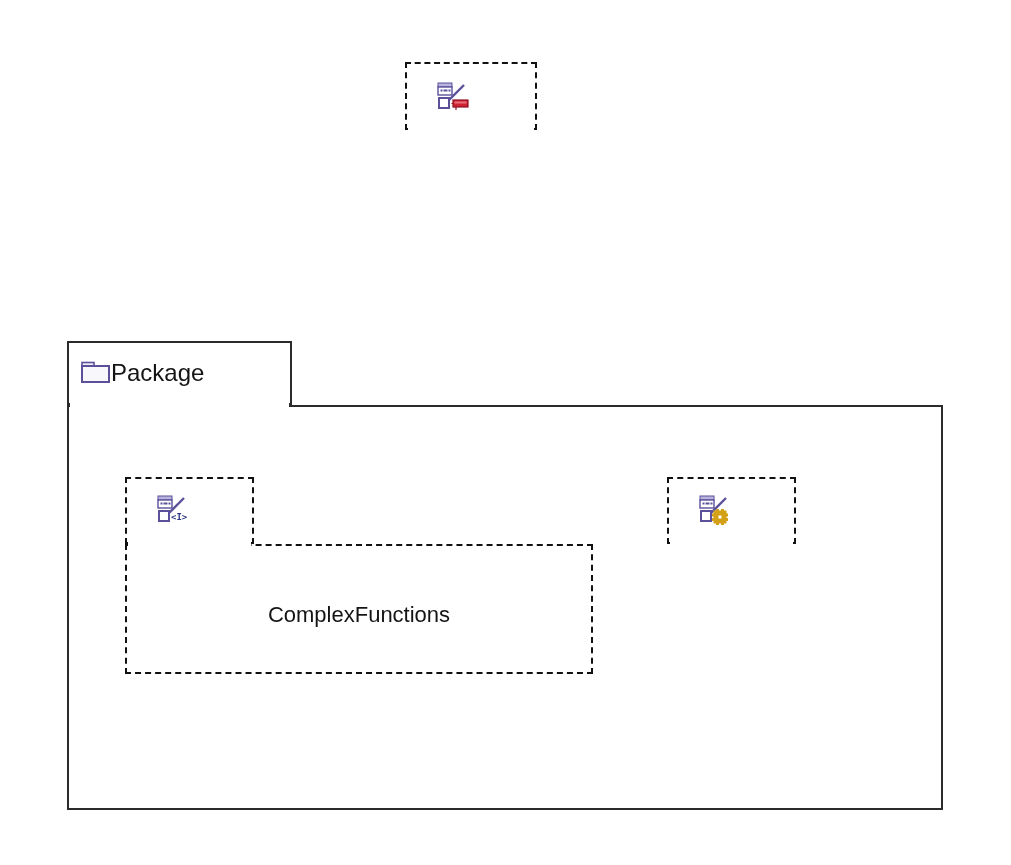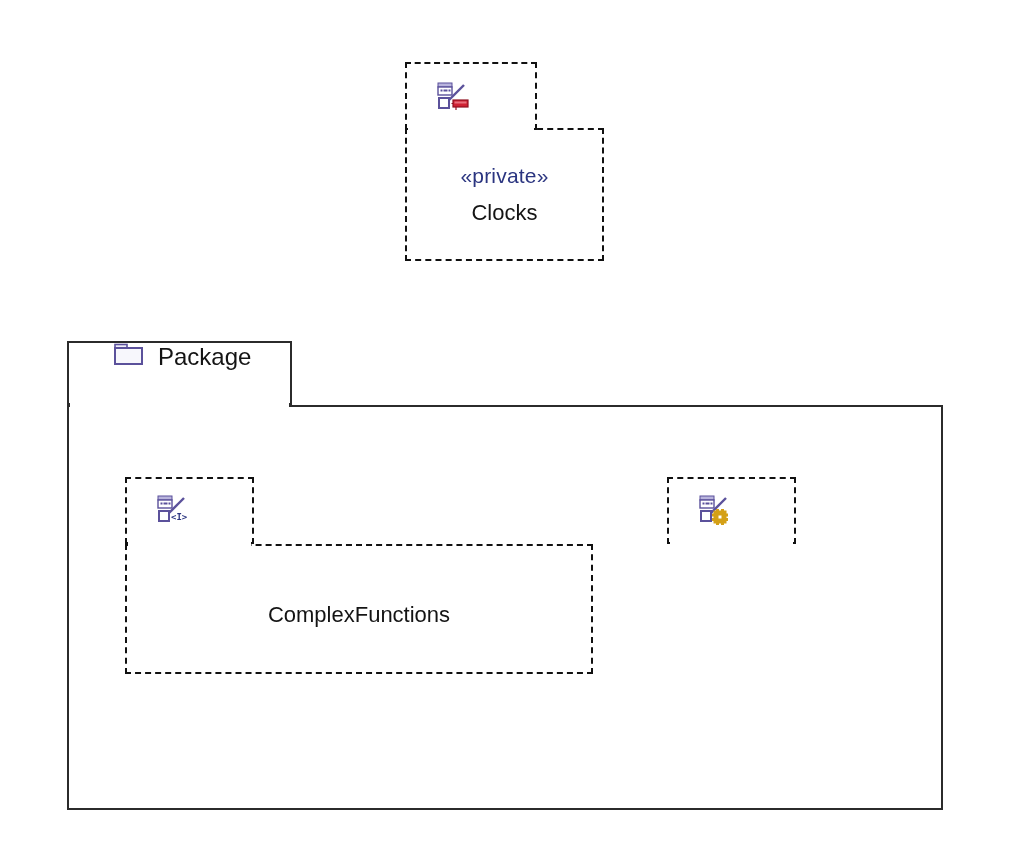--- a/index.html
+++ b/index.html
@@ -63,22 +63,22 @@
     margin-top: 14px;
   }
   .node-name.solo { margin-top: 13px; }
 
   
   .pkg-tab {
     border: 2px solid #2b2b2b;
     background: #ffffff;
     z-index: 2;
     display: flex;
-    gap: 14px;
-    padding-left: 45px;
+    align-items: center;
+    padding-left: 12px;
   }
   .pkg-body {
     border: 2px solid #2b2b2b;
     background: #ffffff;
     z-index: 1;
   }
   .pkg-seam {
     background: #ffffff;
     z-index: 3;
   }
@@ -122,24 +122,20 @@
     <line x1="9" y1="21" x2="27" y2="3" stroke="#5b519b" stroke-width="2.4"></line>
 
     <rect x="2" y="16" width="10" height="10" fill="#ffffff" stroke="#5b519b" stroke-width="2"></rect>
 
     <rect x="16" y="18" width="15" height="7" fill="#cf2233" stroke="#8f1220" stroke-width="1.2"></rect>
     <rect x="17.5" y="19.5" width="12" height="2" fill="#e8707d"></rect>
     <line x1="19" y1="25" x2="19" y2="28" stroke="#8f1220" stroke-width="1.2"></line>
     <line x1="14.5" y1="21.5" x2="16" y2="21.5" stroke="#8f1220" stroke-width="1.2"></line>
   </svg>
 
-  <div class="abs node-body" style="left:405px; top:128px; width:199px; height:133px;">
-    <div class="stereotype">«private»</div>
-    <div class="node-name">Clocks</div>
-  </div>
 
   <div class="abs seam" style="left:408px; top:126px; width:126px; height:6px;"></div>
 
   <div class="abs pkg-tab" style="left:67px; top:341px; width:225px; height:64px;">
     <svg class="pkg-icon" viewBox="0 0 30 24">
       <rect x="1" y="1.5" width="12" height="4.5" fill="#efeef8" stroke="#5b519b" stroke-width="1.6"></rect>
       <rect x="1" y="5" width="27" height="16" fill="#f7f7fc" stroke="#5b519b" stroke-width="2"></rect>
     </svg>
     <span class="pkg-label">Package</span>
   </div>

